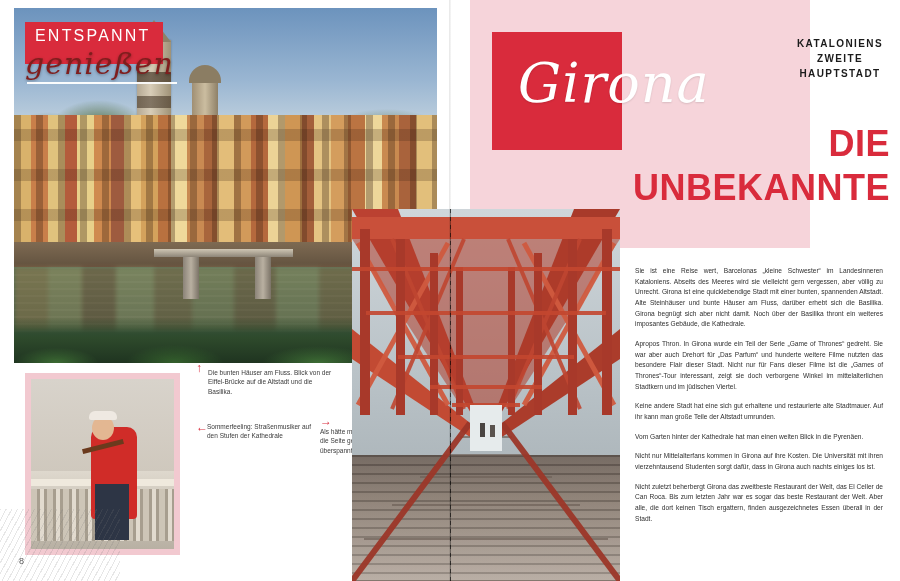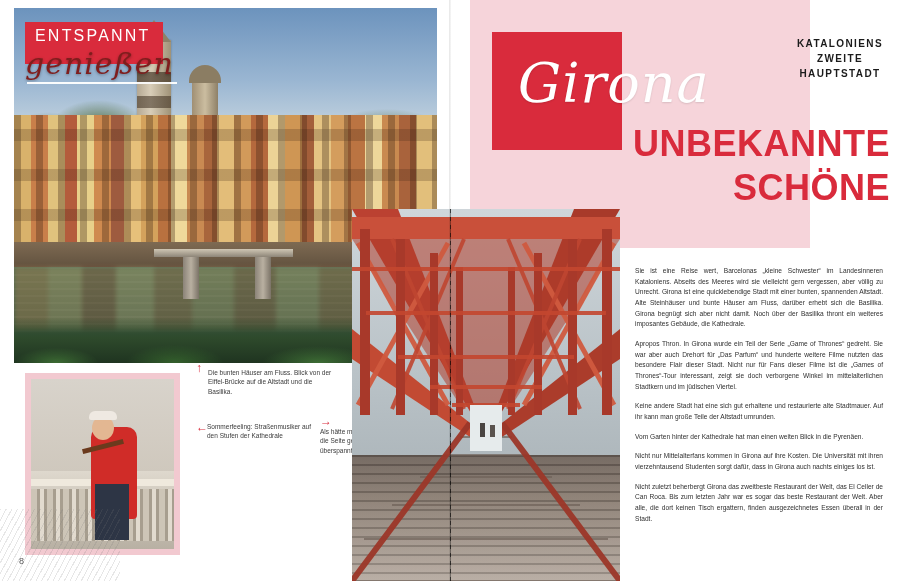--- a/index.html
+++ b/index.html
@@ -450,22 +450,22 @@
   <div class="headline-block"></div>
   <div class="girona-script">Girona</div>
 
   <div class="kat-lines">
     <div>KATALONIENS</div>
     <div>ZWEITE</div>
     <div>HAUPTSTADT</div>
   </div>
 
   <div class="big-title">
+    <div>DIE</div>
     <div>UNBEKANNTE</div>
-    <div>SCHÖNE</div>
   </div>
 
   <div class="body-col">
     <p>Sie ist eine Reise wert, Barcelonas „kleine Schwester“ im Landesinneren Kataloniens. Abseits des Meeres wird sie vielleicht gern vergessen, aber völlig zu Unrecht. Girona ist eine quicklebendige Stadt mit einer bunten, spannenden Altstadt. Alte Steinhäuser und bunte Häuser am Fluss, darüber erhebt sich die Basilika. Girona begnügt sich aber nicht damit. Noch über der Basilika thront ein weiteres imposantes Gebäude, die Kathedrale.</p>
     <p>Apropos Thron. In Girona wurde ein Teil der Serie „Game of Thrones“ gedreht. Sie war aber auch Drehort für „Das Parfum“ und hunderte weitere Filme nutzten das besondere Flair dieser Stadt. Nicht nur für Fans dieser Filme ist die „Games of Thrones“-Tour interessant, zeigt sie doch verborgene Winkel im mittelalterlichen Stadtkern und im jüdischen Viertel.</p>
     <p>Keine andere Stadt hat eine sich gut erhaltene und restaurierte alte Stadtmauer. Auf ihr kann man große Teile der Altstadt umrunden.</p>
     <p>Vom Garten hinter der Kathedrale hat man einen weiten Blick in die Pyrenäen.</p>
     <p>Nicht nur Mittelalterfans kommen in Girona auf ihre Kosten. Die Universität mit ihren vierzehntausend Studenten sorgt dafür, dass in Girona auch nachts einiges los ist.</p>
     <p>Nicht zuletzt beherbergt Girona das zweitbeste Restaurant der Welt, das El Celler de Can Roca. Bis zum letzten Jahr war es sogar das beste Restaurant der Welt. Aber alle, die dort keinen Tisch ergattern, finden ausgezeichnetes Essen überall in der Stadt.</p>
   </div>

